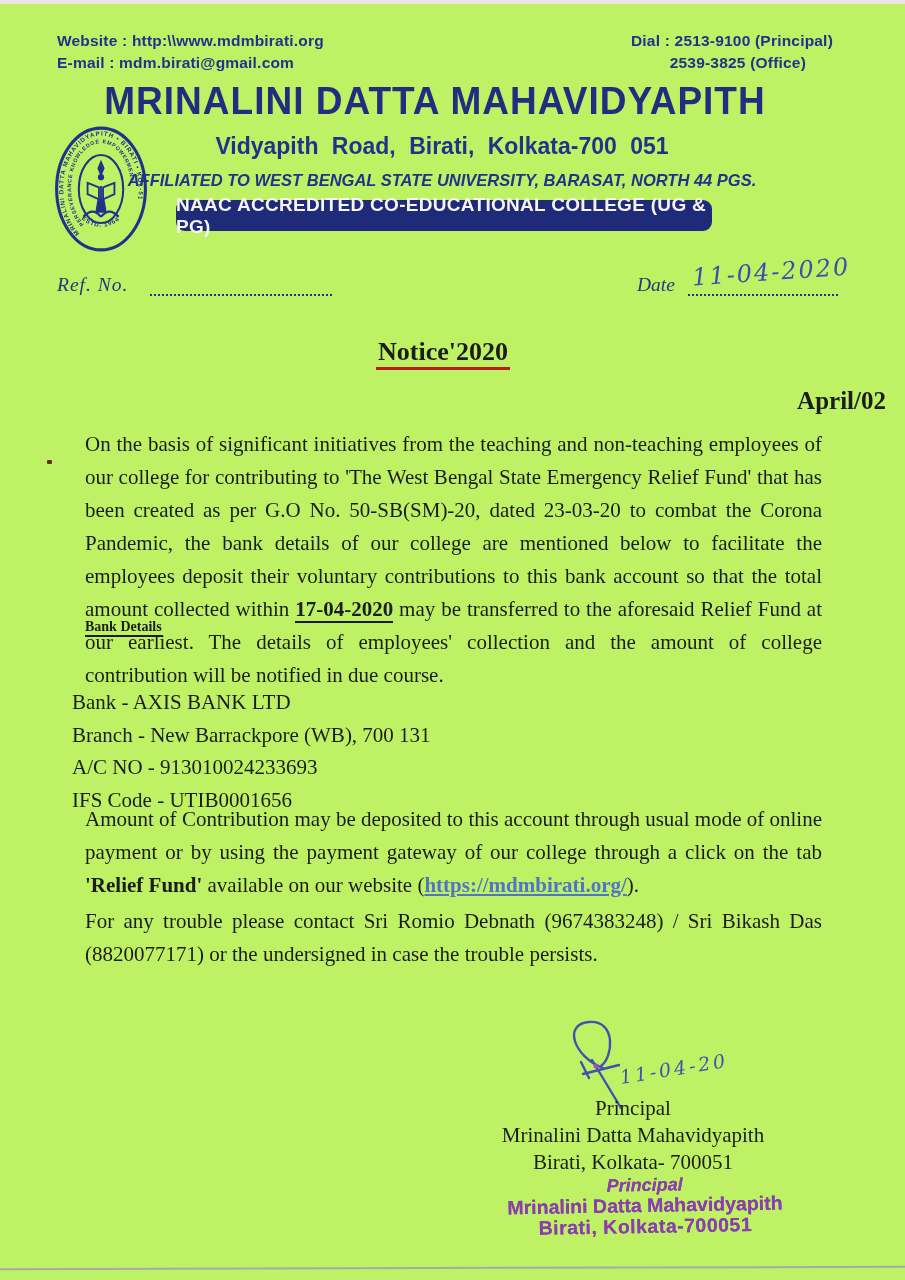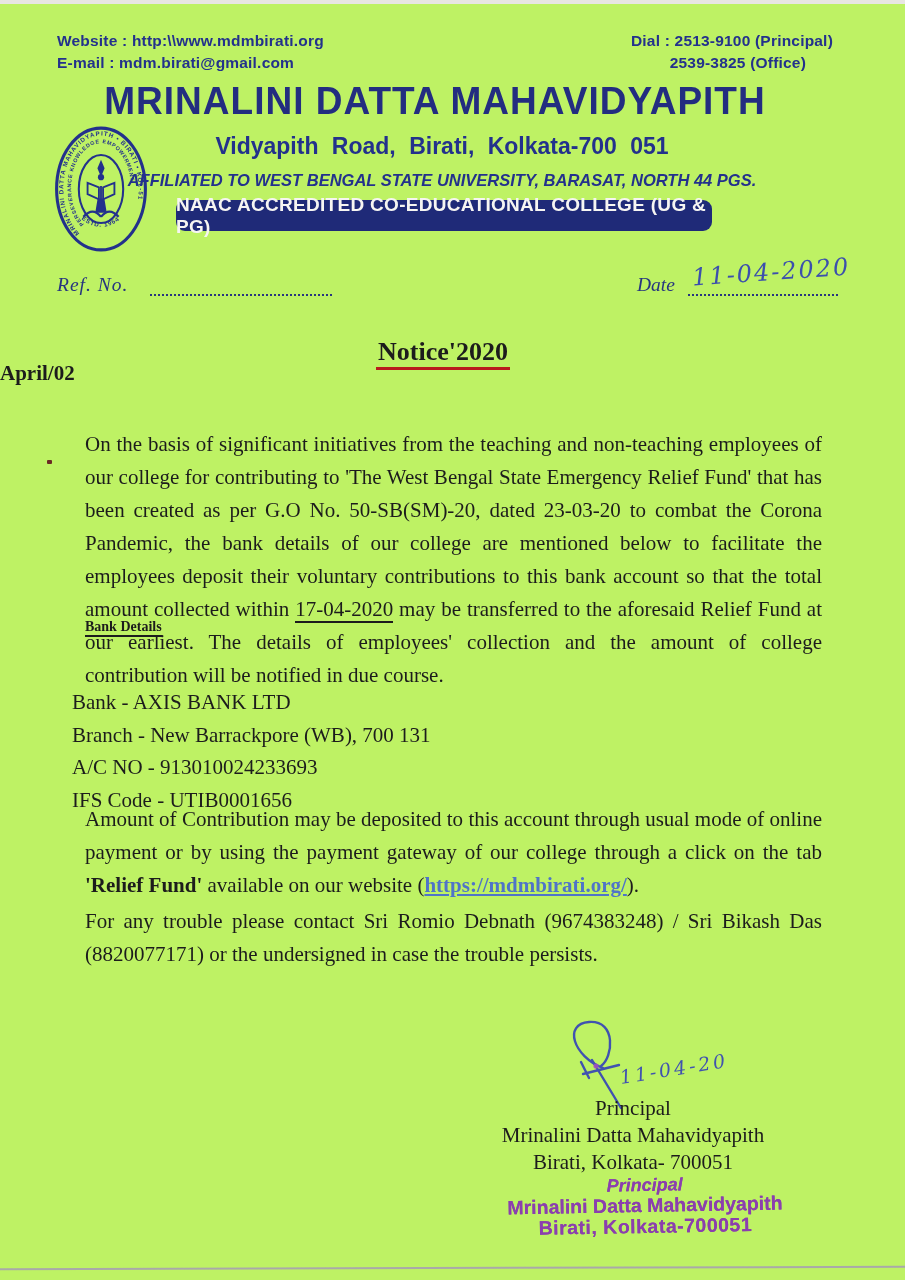--- a/index.html
+++ b/index.html
@@ -39,28 +39,28 @@
   .date-label{position:absolute;left:637px;top:2px;}
   .date-dots{position:absolute;left:688px;top:2px;width:150px;height:20px;
     border-bottom:2px dotted #27357f;}
   .date-hand{position:absolute;left:692px;top:-14px;width:160px;
     font-family:"DejaVu Serif",serif;font-style:italic;font-size:24px;
     color:#3b4fad;transform:rotate(-4deg);letter-spacing:2px;white-space:nowrap;}
   
   .notice-title{position:absolute;left:0;width:886px;top:333px;text-align:center;
     font-weight:bold;font-size:26px;}
   .notice-title span{border-bottom:3px solid #b91c1c;padding:0 2px 1px;}
-  .notice-sub{position:absolute;left:0;width:886px;top:357px;text-align:left;
-    font-weight:bold;font-size:21px;}
+  .notice-sub{position:absolute;left:0;width:886px;top:383px;text-align:right;
+    font-weight:bold;font-size:25px;}
   .para{position:absolute;left:85px;width:737px;font-size:21px;line-height:33px;
     text-align:justify;margin:0;}
   .p1{top:424px;}
   .p2{top:799px;}
   .p3{top:901px;}
-  .bold-ul{font-weight:normal;border-bottom:2.5px solid #1c1c1c;}
+  .bold-ul{font-weight:bold;border-bottom:2.5px solid #1c1c1c;}
   .bold{font-weight:bold;}
   .weblink{color:#4f74c8;font-weight:bold;text-decoration:underline;cursor:pointer;}
   .bank-head{position:absolute;left:85px;top:615px;font-weight:bold;font-size:14px;}
   .bank-head span{border-bottom:2.5px solid #1c1c1c;padding-bottom:1px;}
   .bank-lines{position:absolute;left:72px;top:682px;font-size:21px;line-height:32.5px;}
   
   .sig{position:absolute;left:545px;top:1010px;width:225px;height:100px;}
   .principal-block{position:absolute;left:430px;width:406px;text-align:center;
     font-size:21px;line-height:27px;}
   .pb{top:1091px;}

